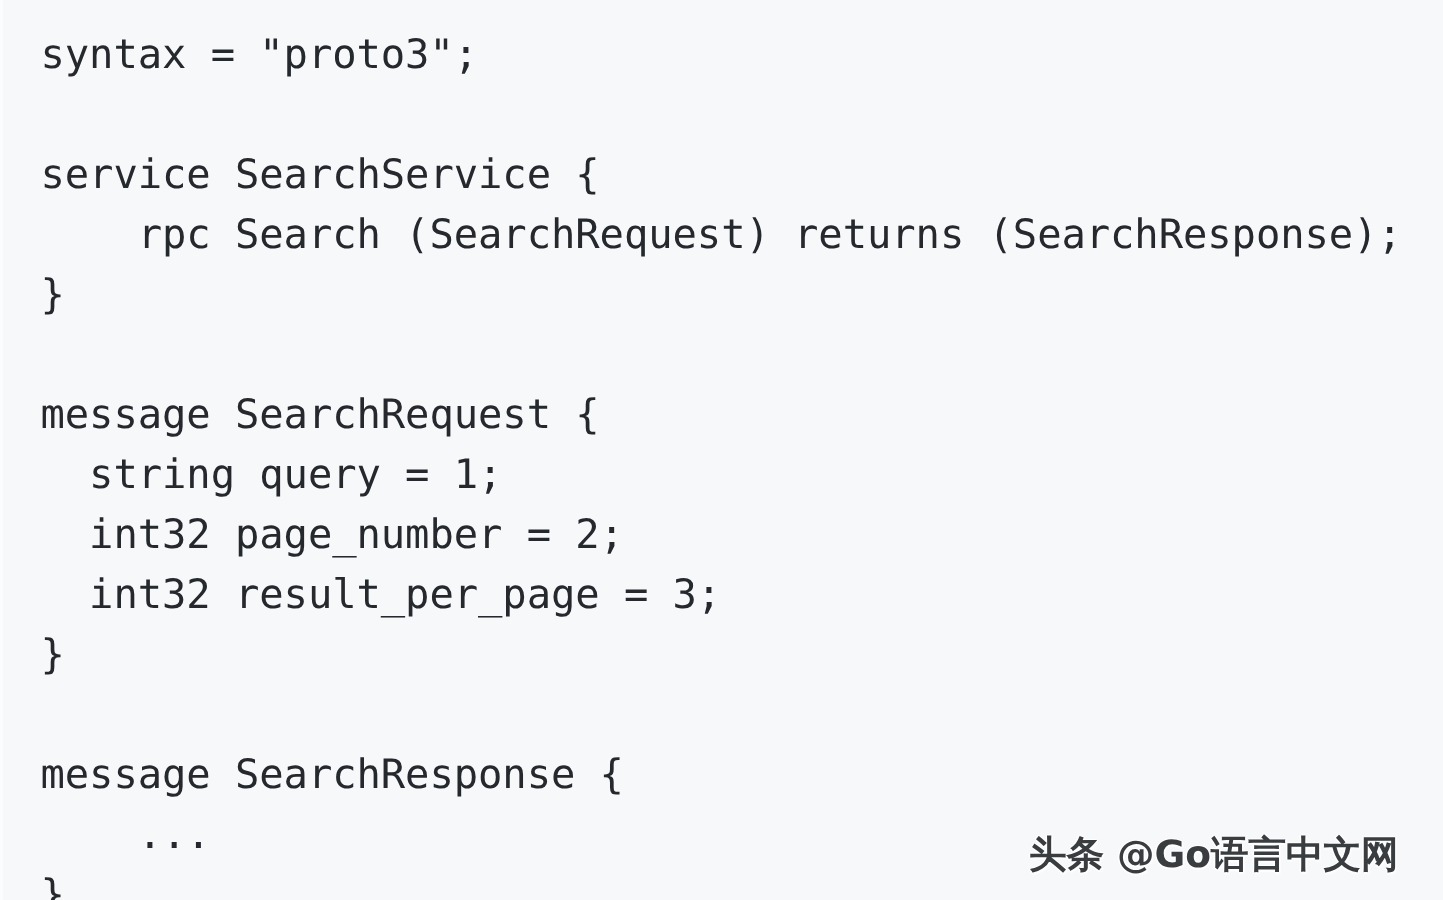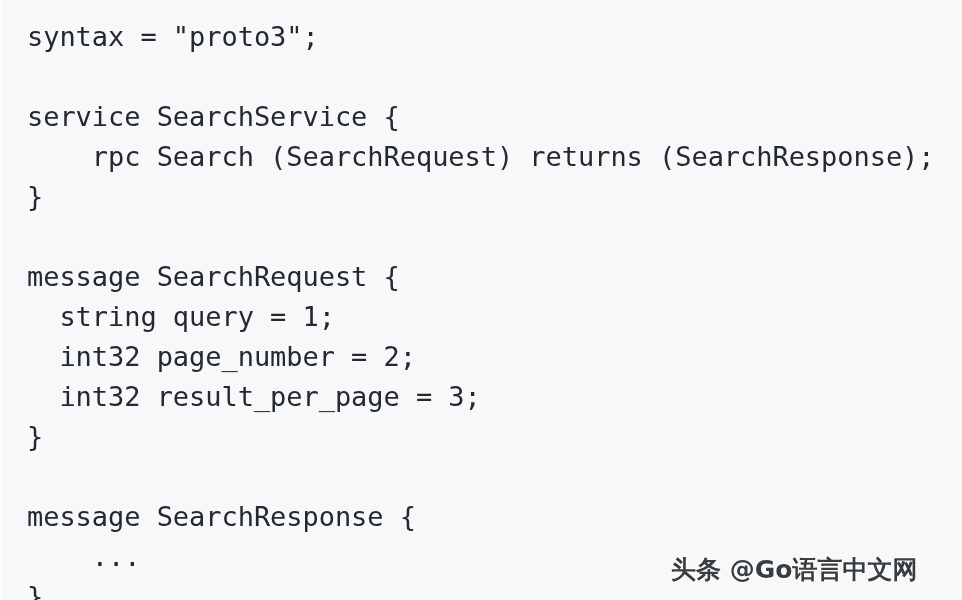--- a/index.html
+++ b/index.html
@@ -53,21 +53,21 @@
     height: 40px;
     white-space: pre;
   }
 
   .code-line.blank {
     height: 40px;
   }
 
   #watermark {
     position: absolute;
-    left: 671px;
+    left: 686px;
     top: 553px;
     font-family: "DejaVu Sans", "Liberation Sans", sans-serif;
     font-size: 25px;
     font-weight: 700;
     letter-spacing: 0px;
     color: #2b2f33;
     white-space: nowrap;
     text-shadow:
        1px  0px 0px rgba(255,255,255,0.95),
       -1px  0px 0px rgba(255,255,255,0.95),

